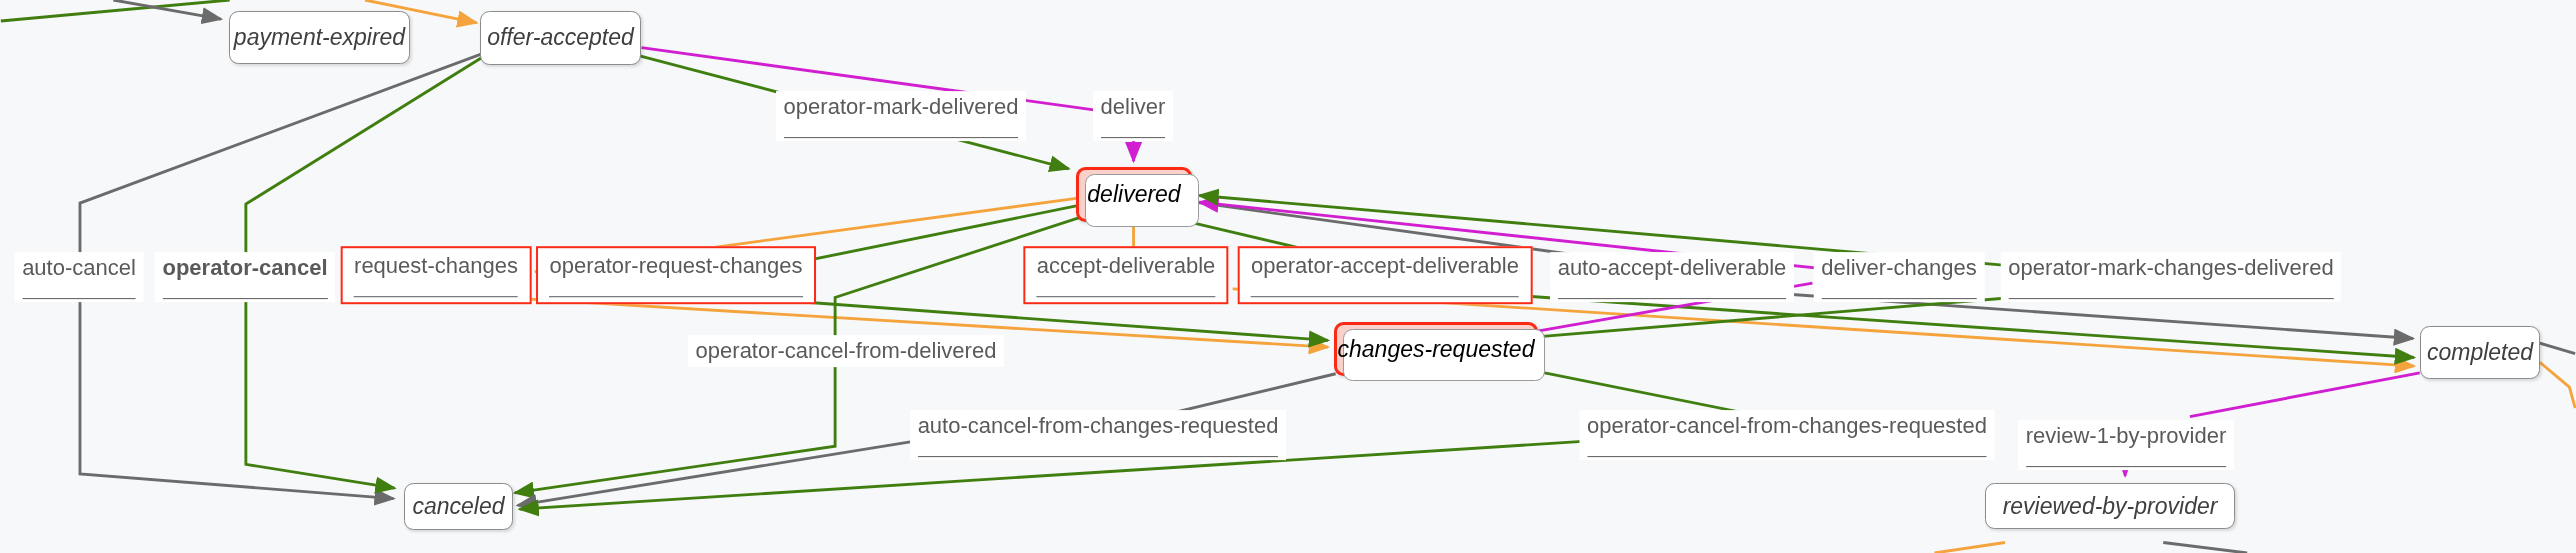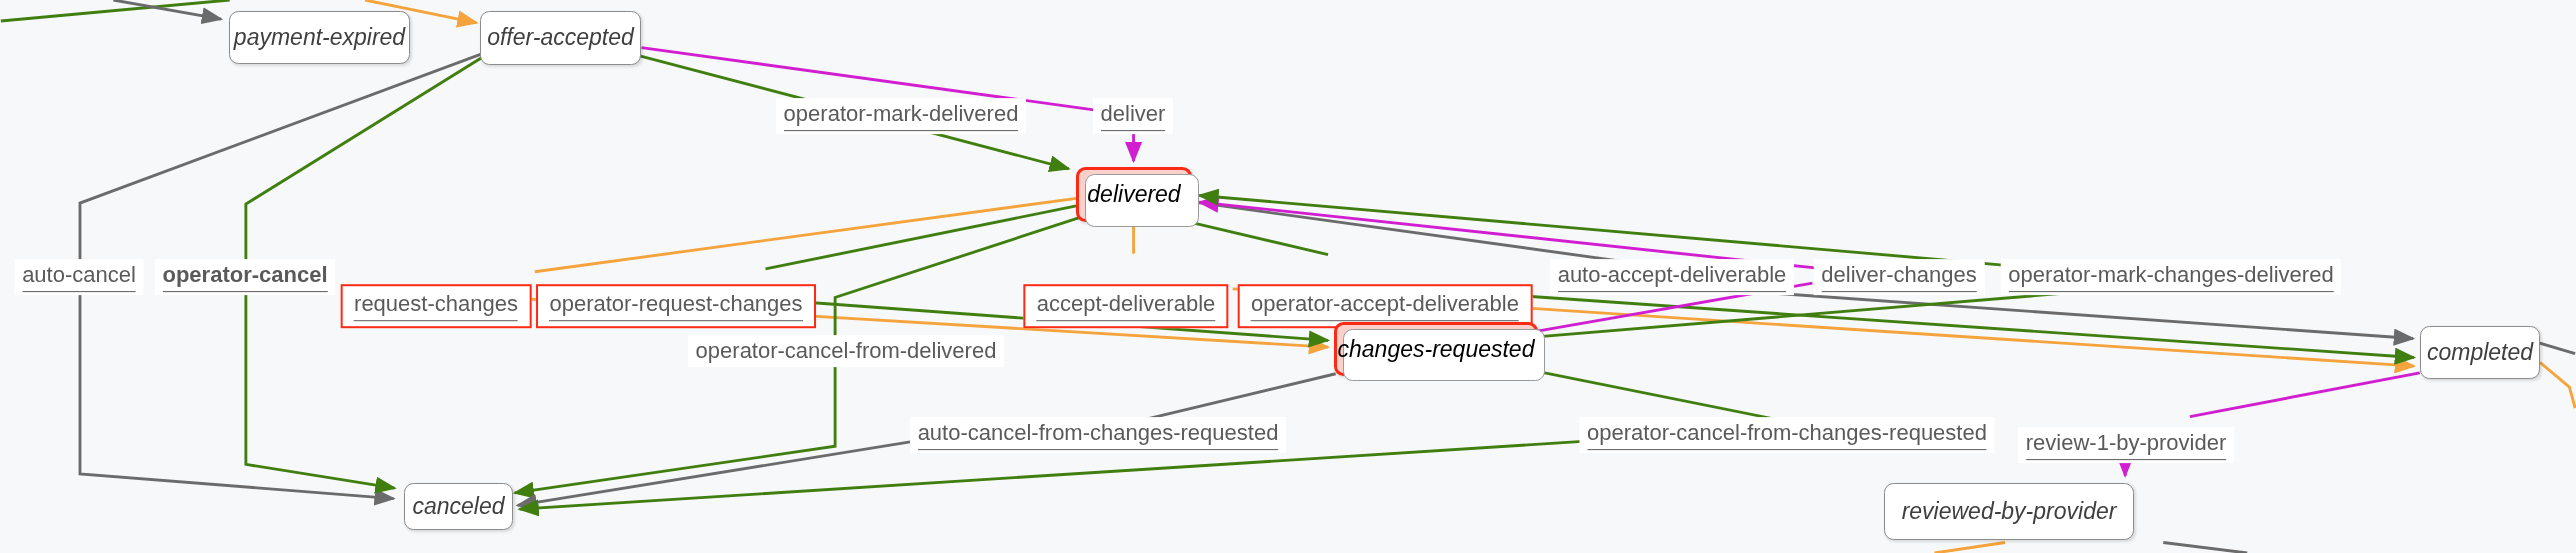--- a/index.html
+++ b/index.html
@@ -10,22 +10,22 @@
         background:#ffffff;border:1.9px solid #8c8c8c;border-radius:9.5px;
         box-shadow:1.9px 1.9px 2.9px rgba(0,0,0,0.12);z-index:3;}
   .node .node-label{font-style:italic;font-size:23px;color:#3f3f3f;white-space:nowrap;}
   .node.highlighted{background:#f9d0ca;border:3.8px solid #fb2a15;z-index:4;}
   .node.highlighted .node-label{color:#000000;}
   .node.highlighted::before{content:"";position:absolute;left:5.7px;top:3.8px;right:-9.5px;bottom:-7.6px;
         border:1.9px solid #9a9a9a;border-radius:9.5px;background:#ffffff;z-index:-1;}
   .edge-label{position:absolute;transform:translate(-50%,-50%);background:#ffffff;
         padding:2.9px 7.6px;white-space:nowrap;z-index:2;}
   .edge-label .edge-label-text{font-size:22px;color:#5a5a5a;}
-  .edge-label.link .edge-label-text{border-bottom:1.9px solid #5a5a5a;padding-bottom:3px;display:inline-block;}
-  .edge-label.boxed{border:2.9px solid #fb2a15;padding:4.8px 11.4px;margin-top:31px;}
+  .edge-label.link .edge-label-text{border-bottom:1.9px solid #5a5a5a;padding-bottom:17px;display:inline-block;}
+  .edge-label.boxed{border:2.9px solid #fb2a15;padding:4.8px 11.4px;}
 </style>
 </head>
 <body>
 
 <div id="stage" style="background: rgb(247, 248, 250);">
   <svg id="edges-layer" xmlns="http://www.w3.org/2000/svg" width="2576" height="553" viewBox="0 0 2700 580">
     <defs>
         <marker id="arrow-green" viewBox="0 0 10 8" refX="9" refY="4" markerWidth="7.5" markerHeight="6" orient="auto-start-reverse">
           <path d="M0,0 L10,4 L0,8 z" fill="#3f7e0f"></path>
         </marker>
@@ -102,17 +102,17 @@
     </div>
     <div class="node highlighted" style="left: 1334px; top: 322px; width: 204px; height: 54px;">
       <span class="node-label">changes-requested</span>
     </div>
     <div class="node" style="left: 404px; top: 483px; width: 109px; height: 47px;">
       <span class="node-label">canceled</span>
     </div>
     <div class="node" style="left: 2420px; top: 326px; width: 120px; height: 53px;">
       <span class="node-label">completed</span>
     </div>
-    <div class="node" style="left: 1884px; top: 483px; width: 250px; height: 57px;">
+    <div class="node" style="left: 1985px; top: 483px; width: 250px; height: 46px;">
       <span class="node-label">reviewed-by-provider</span>
     </div>
   </div>
 
 
 </body></html>

